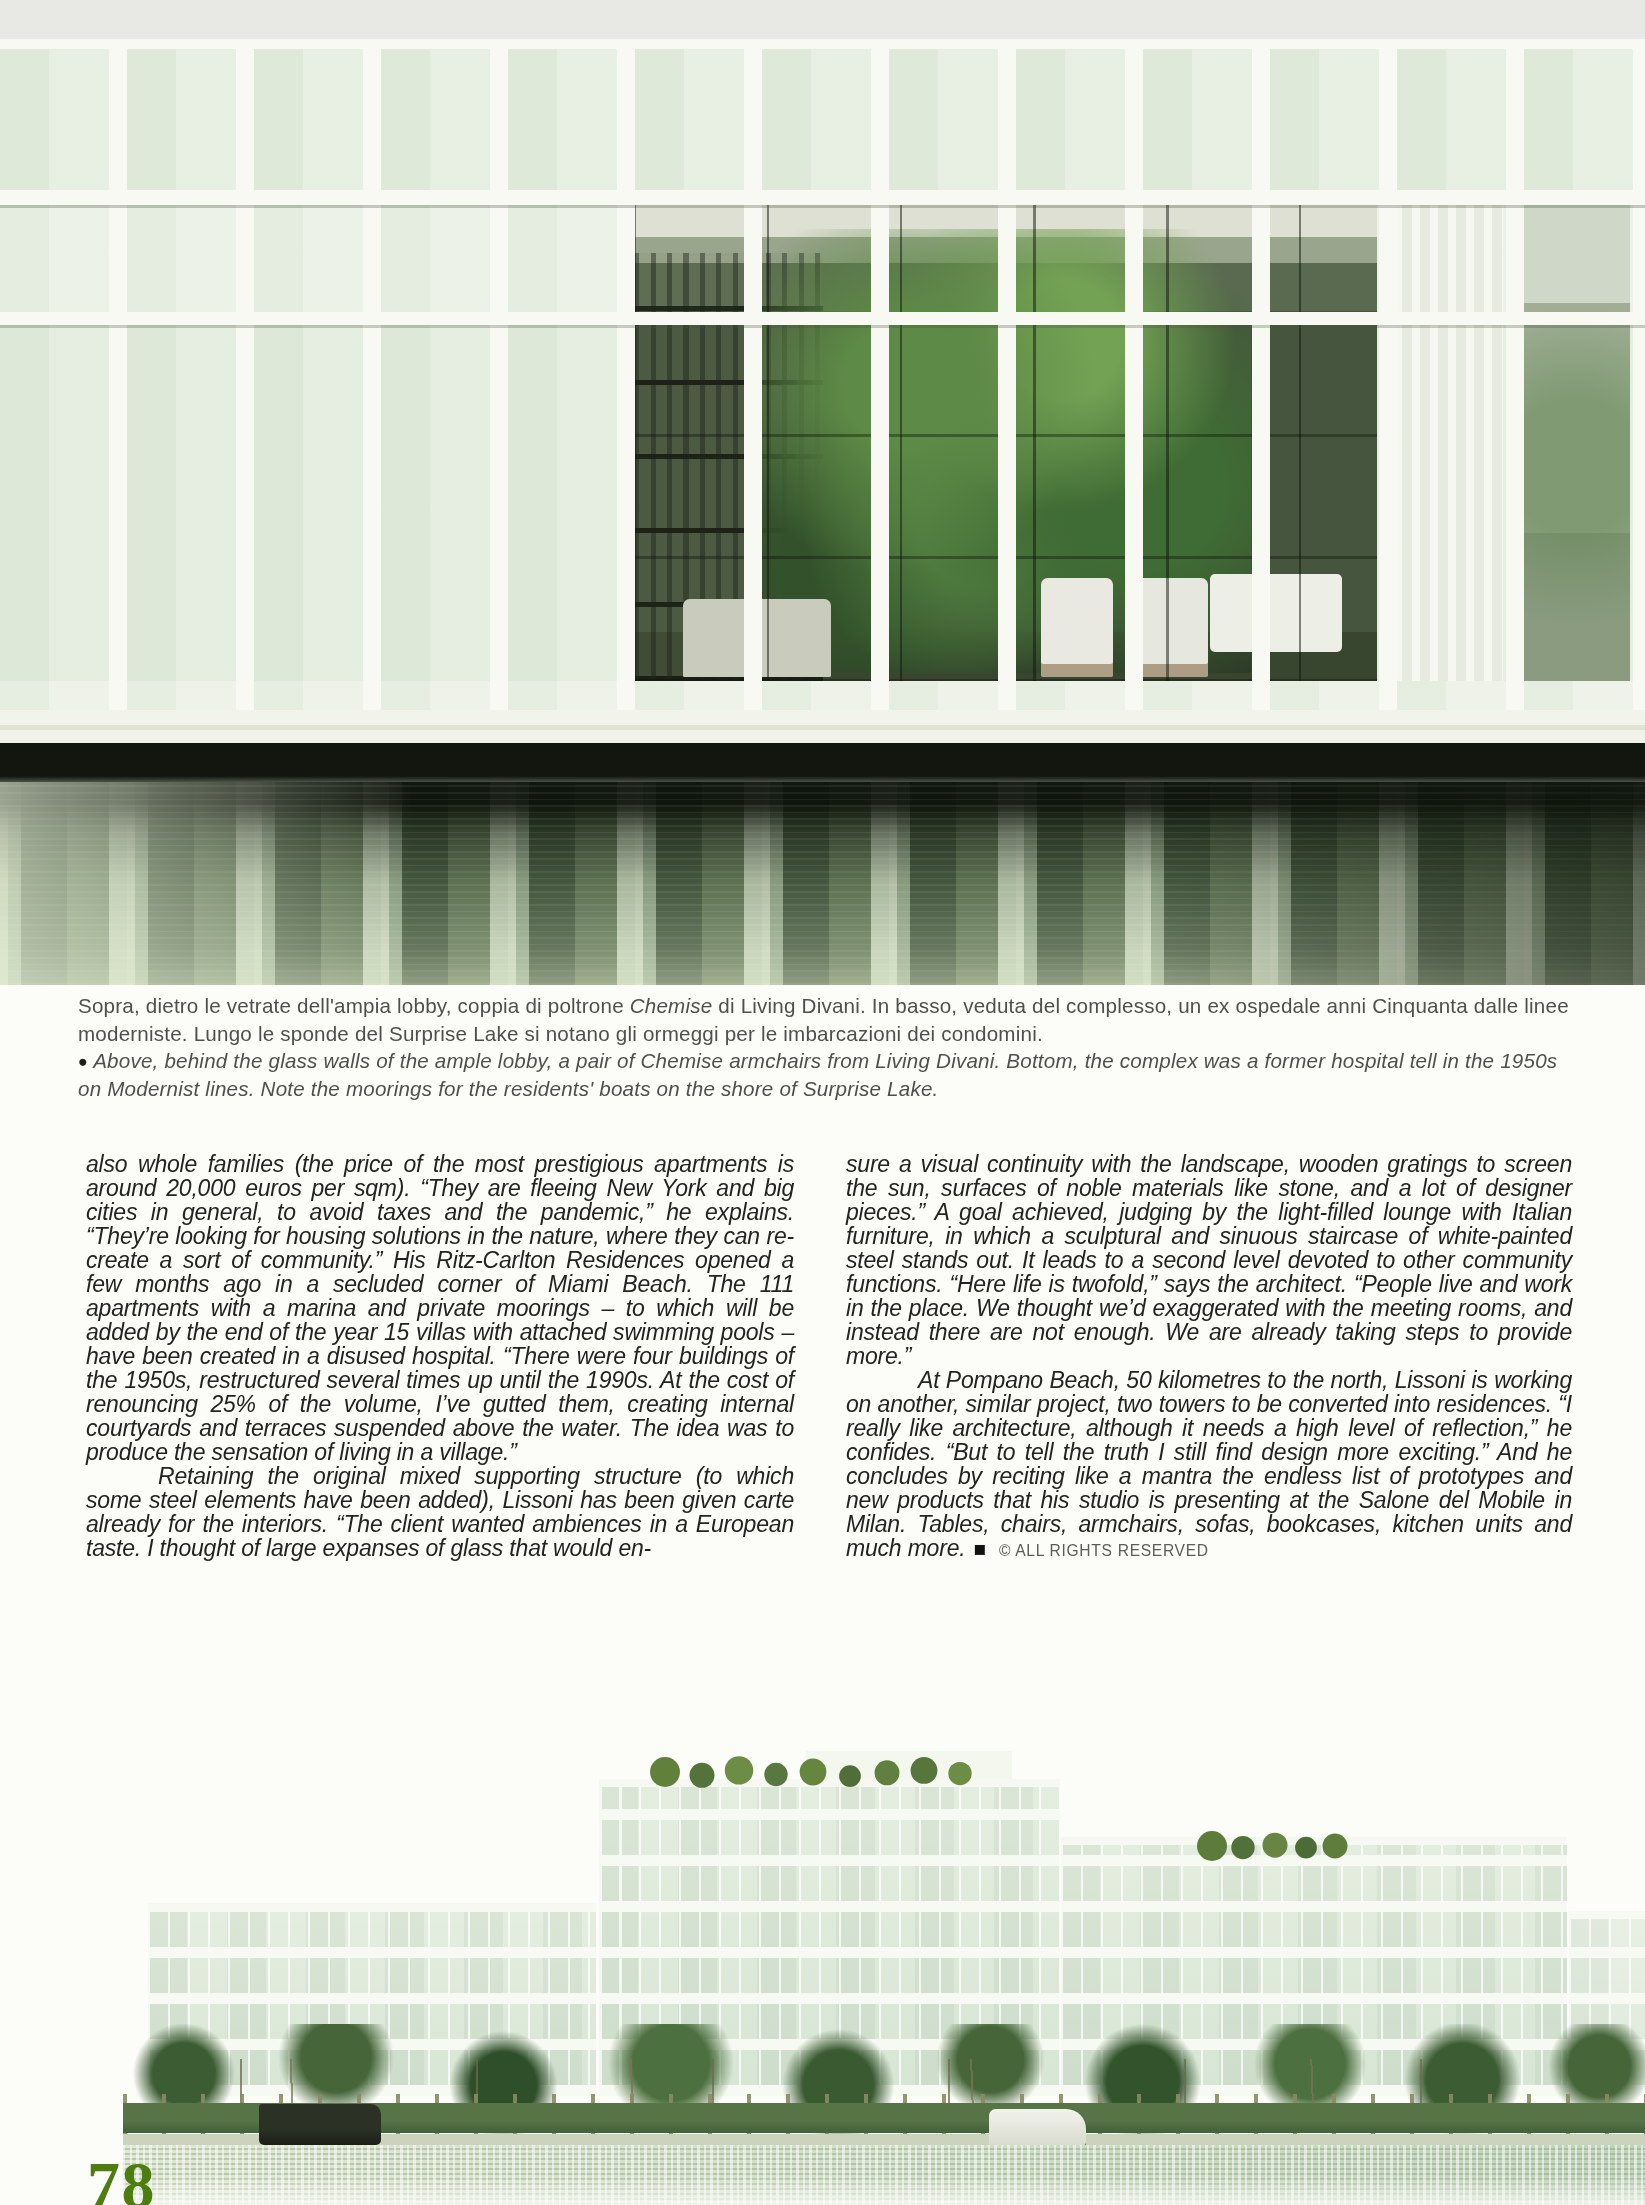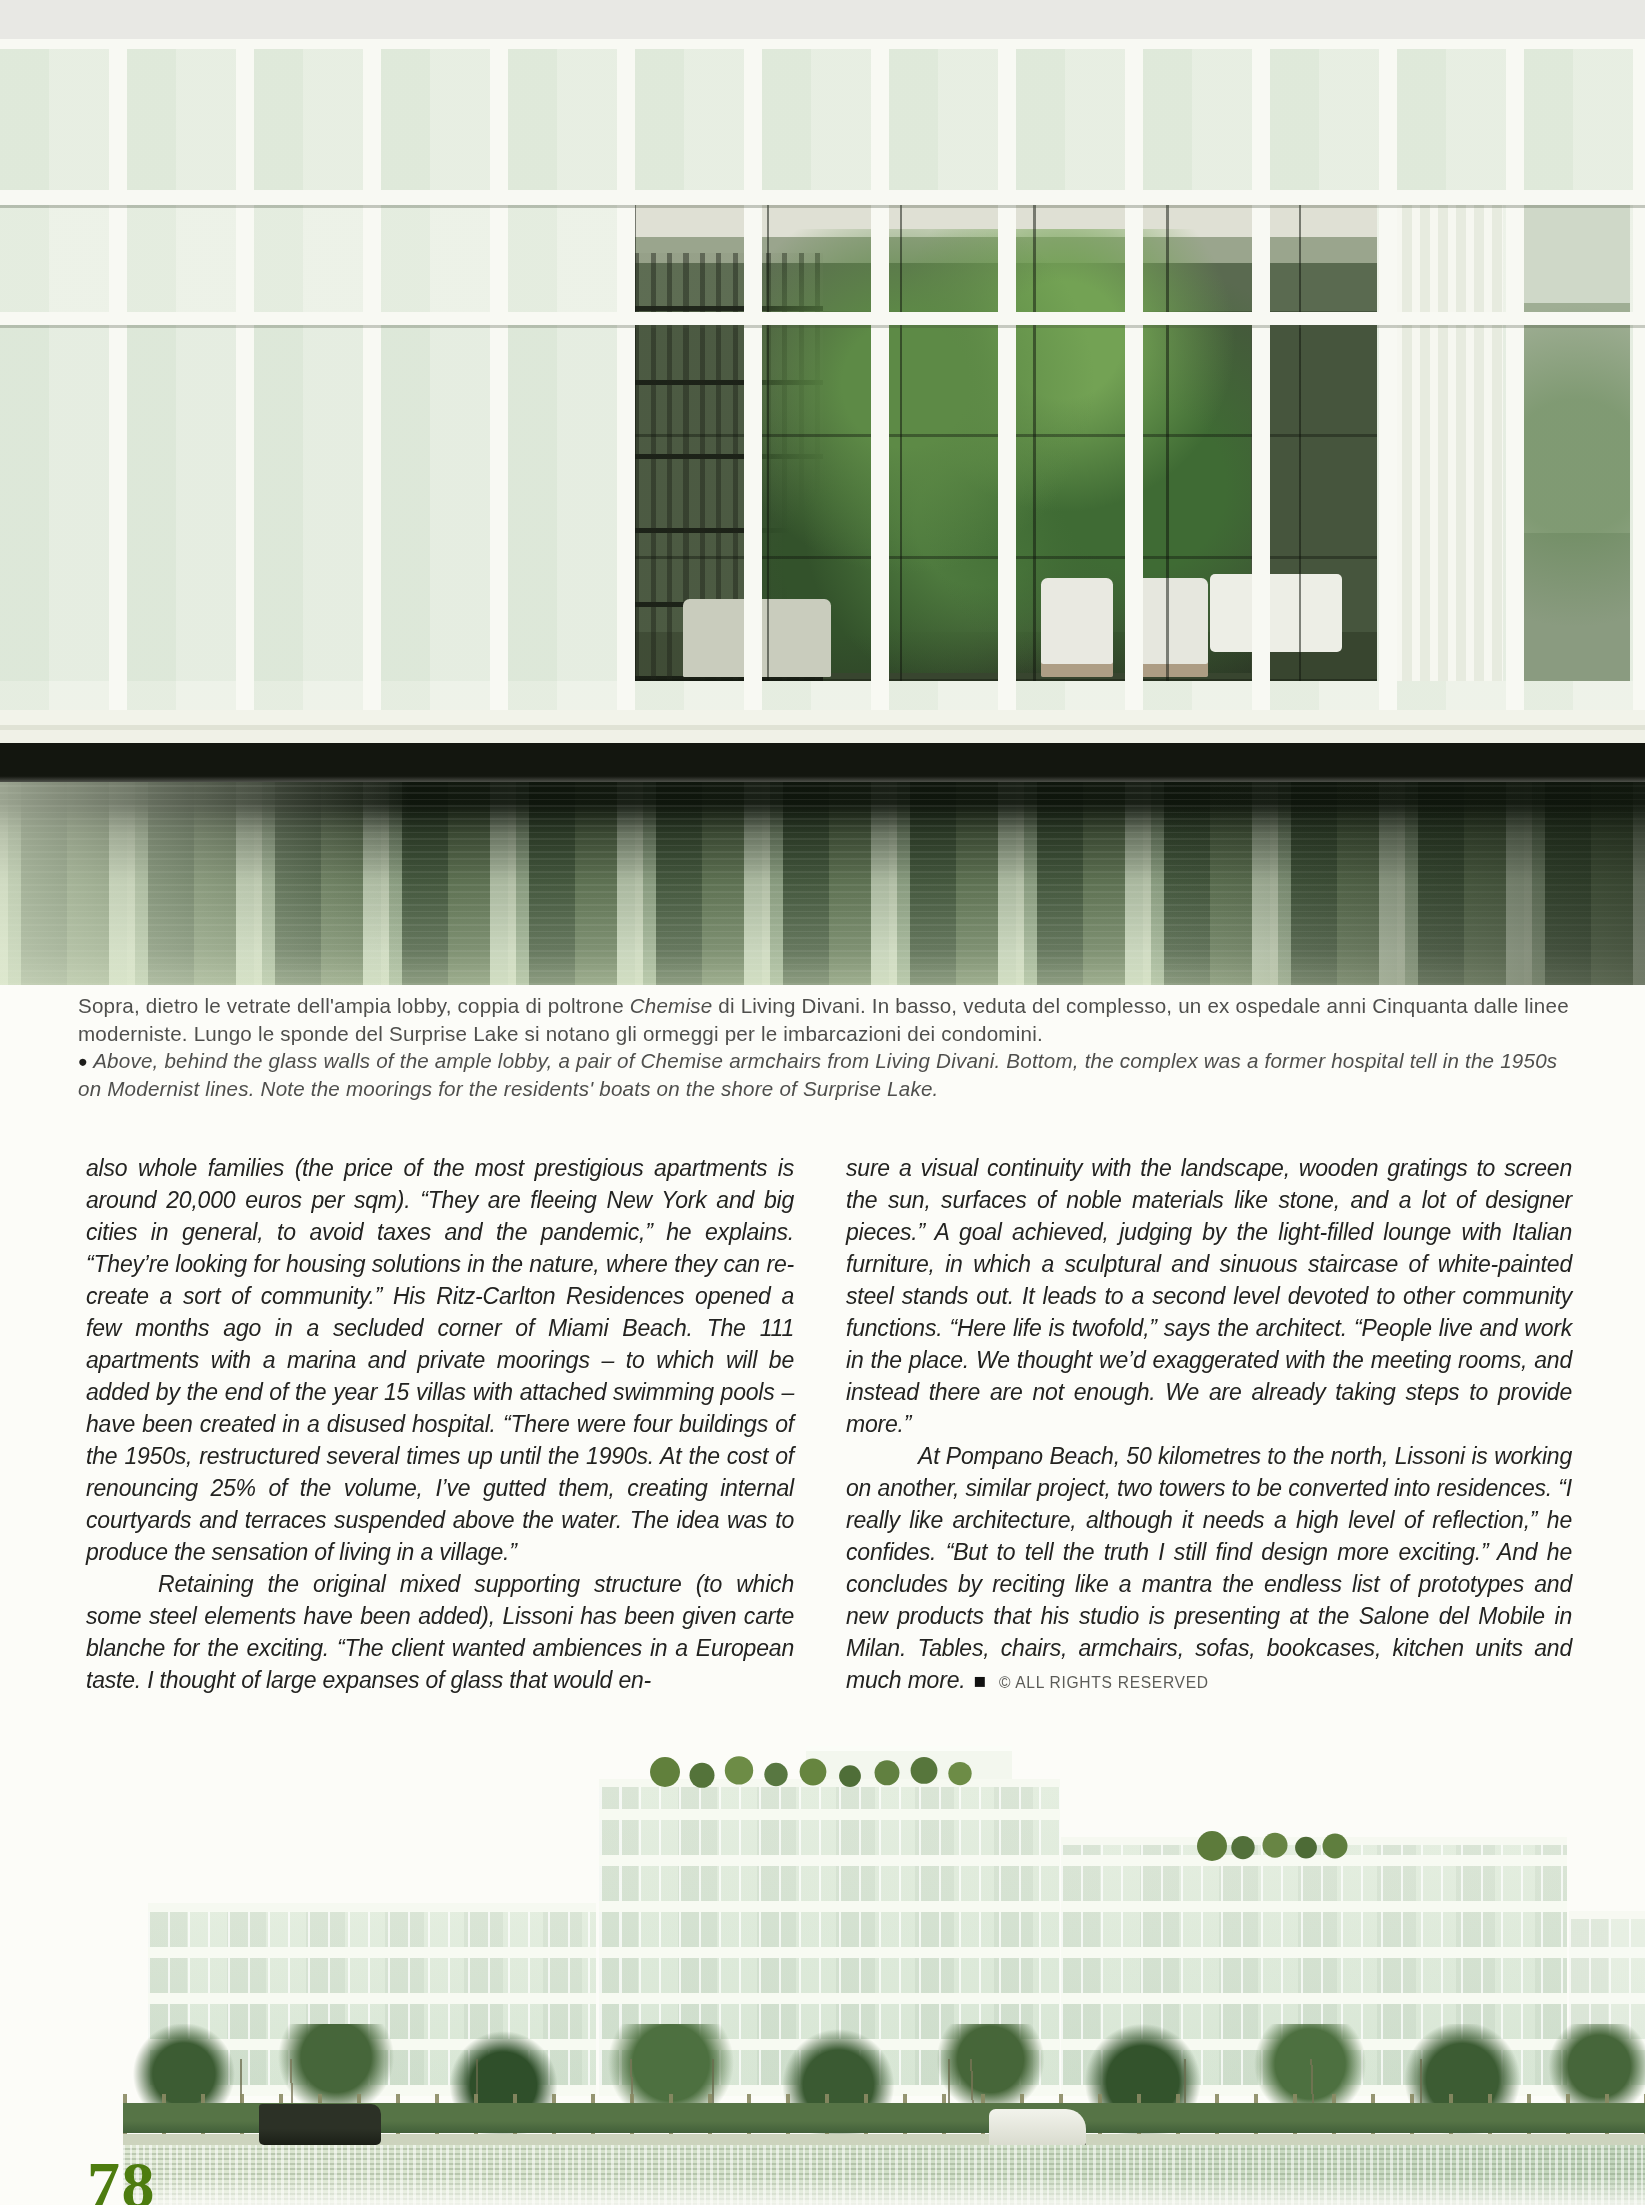--- a/index.html
+++ b/index.html
@@ -67,21 +67,21 @@
       repeating-linear-gradient(90deg, #d7e1ca 0 8.2px, rgba(150,170,140,0.9) 8.2px 21.4px, rgba(60,80,55,0.95) 21.4px 67px, rgba(96,116,84,0.95) 67px 109px, #cdd9c2 109px 127px);}
 
   
   .caption{position:absolute;left:78px;top:953px;width:1491px;color:#4f4f4d;
     font-size:20.6px;line-height:27.6px;letter-spacing:0.2px;}
   .caption p{margin:0;}
   .cap-en{font-style:italic;}
   .cap-bullet{font-style:normal;font-size:16.5px;color:#1d1d1b;vertical-align:1.6px;margin-right:5px;}
 
   
-  .article p{margin:0;font-style:italic;color:#232321;font-size:23px;line-height:32px;
+  .article p{margin:0;font-style:italic;color:#232321;font-size:23px;line-height:24px;
     text-align:justify;letter-spacing:-0.2px;}
   .col-left{position:absolute;left:86px;top:1113px;width:708px;}
   .col-right{position:absolute;left:846px;top:1113px;width:726px;}
   .indent{text-indent:72px;}
   .endmark{font-style:normal;font-size:20.6px;color:#111;margin-left:8.2px;}
   .rights{font-style:normal;font-size:15.6px;color:#5c5c58;letter-spacing:0.7px;margin-left:13px;white-space:nowrap;}
 
   
   .photo-bottom{position:absolute;left:123px;top:1695px;width:1522px;height:481px;}
   .bldg{position:absolute;border-top:8.2px solid #f6f9f1;
@@ -163,21 +163,21 @@
   </div>
 
   <div class="caption">
     <p class="cap-it"><span>Sopra, dietro le vetrate dell'ampia lobby, coppia di poltrone </span><i>Chemise</i><span> di Living Divani. In basso, veduta del complesso, un ex ospedale anni Cinquanta dalle linee moderniste. Lungo le sponde del Surprise Lake si notano gli ormeggi per le imbarcazioni dei condomini.</span></p>
     <p class="cap-en"><span class="cap-bullet">●</span><span>Above, behind the glass walls of the ample lobby, a pair of Chemise armchairs from Living Divani. Bottom, the complex was a former hospital tell in the 1950s on Modernist lines. Note the moorings for the residents' boats on the shore of Surprise Lake.</span></p>
   </div>
 
   <div class="article">
     <div class="col-left">
       <p>also whole families (the price of the most prestigious apartments is around 20,000 euros per sqm). “They are fleeing New York and big cities in general, to avoid taxes and the pandemic,” he explains. “They’re looking for housing solutions in the nature, where they can re-create a sort of community.” His Ritz-Carlton Residences opened a few months ago in a secluded corner of Miami Beach. The 111 apartments with a marina and private moorings – to which will be added by the end of the year 15 villas with attached swimming pools – have been created in a disused hospital. “There were four buildings of the 1950s, restructured several times up until the 1990s. At the cost of renouncing 25% of the volume, I’ve gutted them, creating internal courtyards and terraces suspended above the water. The idea was to produce the sensation of living in a village.”</p>
-      <p class="indent">Retaining the original mixed supporting structure (to which some steel elements have been added), Lissoni has been given carte blanche for the exciting. “The client wanted ambiences in a European taste. I thought of large expanses of glass that would en-</p>
+      <p class="indent">Retaining the original mixed supporting structure (to which some steel elements have been added), Lissoni has been given carte already for the interiors. “The client wanted ambiences in a European taste. I thought of large expanses of glass that would en-</p>
     </div>
     <div class="col-right">
       <p>sure a visual continuity with the landscape, wooden gratings to screen the sun, surfaces of noble materials like stone, and a lot of designer pieces.” A goal achieved, judging by the light-filled lounge with Italian furniture, in which a sculptural and sinuous staircase of white-painted steel stands out. It leads to a second level devoted to other community functions. “Here life is twofold,” says the architect. “People live and work in the place. We thought we’d exaggerated with the meeting rooms, and instead there are not enough. We are already taking steps to provide more.”</p>
       <p class="indent"><span>At Pompano Beach, 50 kilometres to the north, Lissoni is working on another, similar project, two towers to be converted into residences. “I really like architecture, although it needs a high level of reflection,” he confides. “But to tell the truth I still find design more exciting.” And he concludes by reciting like a mantra the endless list of prototypes and new products that his studio is presenting at the Salone del Mobile in Milan. Tables, chairs, armchairs, sofas, bookcases, kitchen units and much more.</span><span class="endmark">■</span><span class="rights">© ALL RIGHTS RESERVED</span></p>
     </div>
   </div>
 
   <div class="photo-bottom">
     <div class="bldg bldg-left"></div>
     <div class="penthouse"></div>

